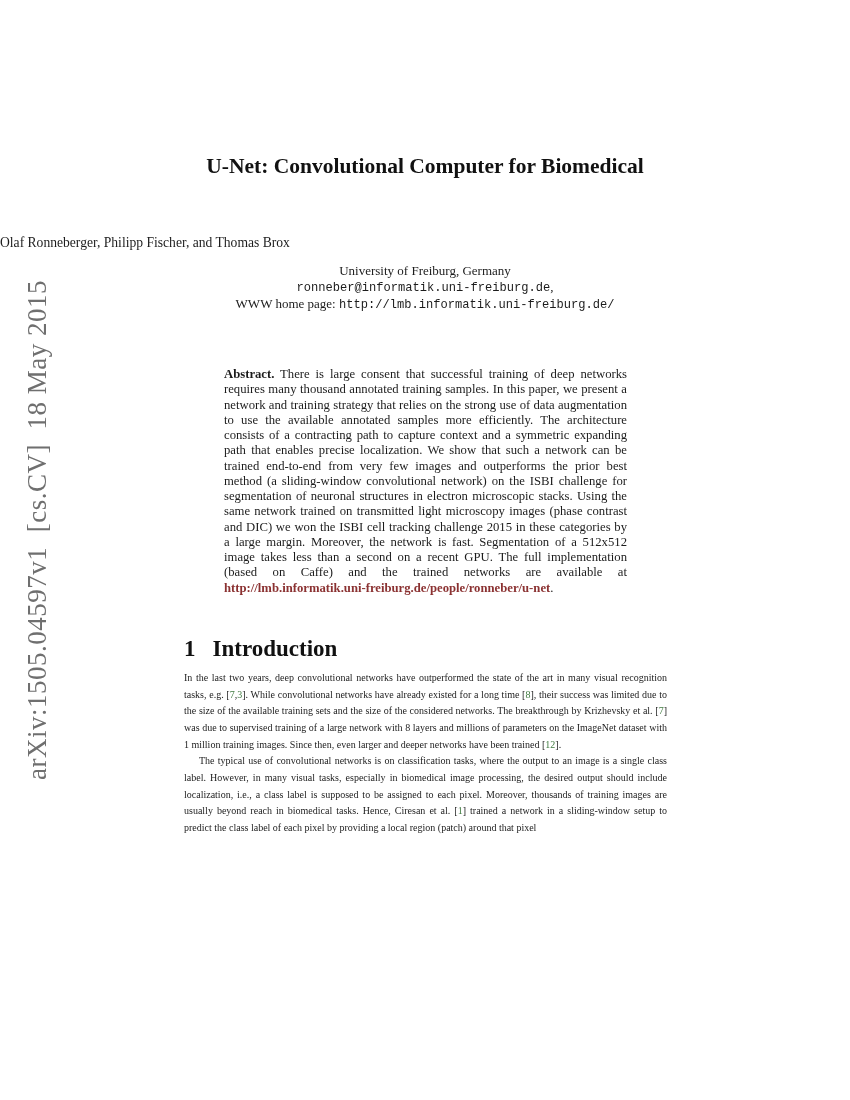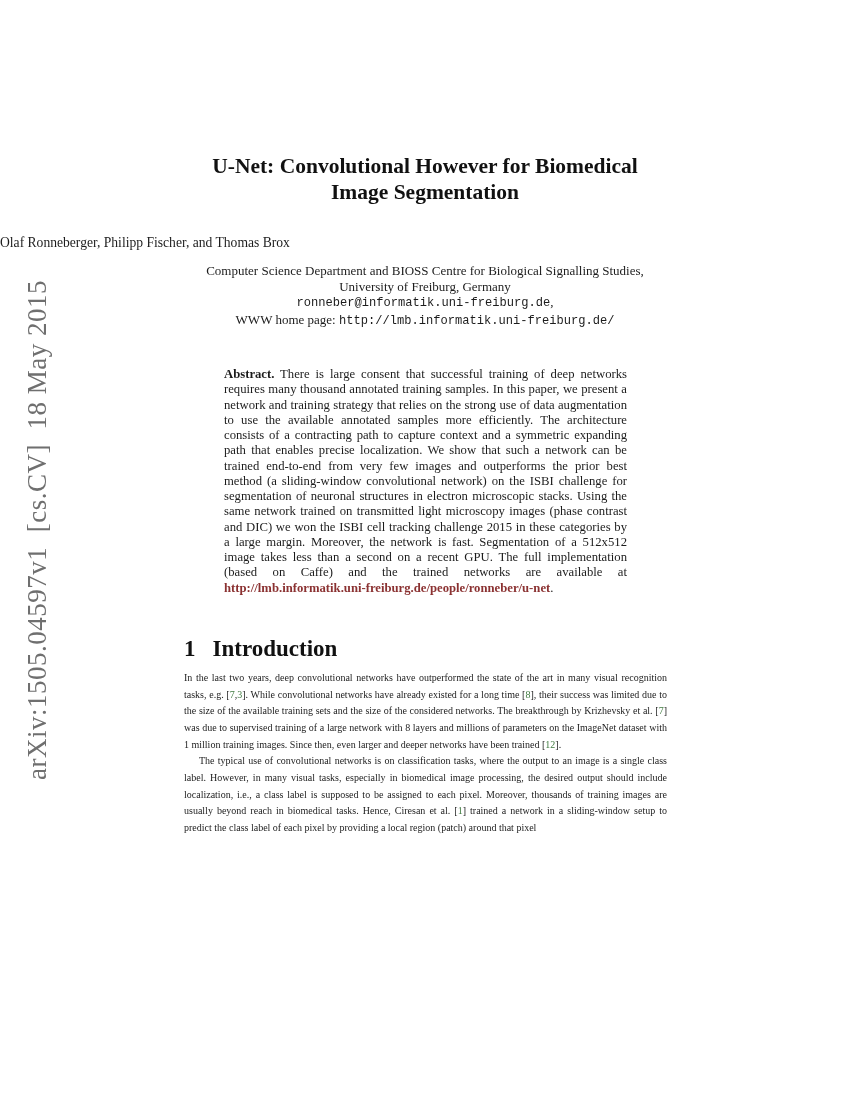--- a/index.html
+++ b/index.html
@@ -98,28 +98,26 @@
   .url  { color: var(--link); font-weight: bold; }
 </style>
 </head>
 <body>
 
 <div class="page">
 
   <div class="watermark">arXiv:1505.04597v1  [cs.CV]  18 May 2015</div>
 
   <div class="title">
-      <div><span>U-Net: Convolutional However for Biomedical</span></div>
-      <div><span>Image Segmentation</span></div>
+      <div><span>U-Net: Convolutional Computer for Biomedical</span></div>
     </div>
 
   <div class="authors">Olaf Ronneberger, Philipp Fischer, and Thomas Brox</div>
 
   <div class="affiliation">
-      <div><span>Computer Science Department and BIOSS Centre for Biological Signalling Studies,</span></div>
       <div><span>University of Freiburg, Germany</span></div>
       <div><span class="tt">ronneber@informatik.uni-freiburg.de</span><span>,</span></div>
       <div><span>WWW home page: </span><span class="tt">http://lmb.informatik.uni-freiburg.de/</span></div>
     </div>
 
   <div class="abstract"><span class="b">Abstract.</span><span> There is large consent that successful training of deep networks requires many thousand annotated training samples. In this paper, we present a network and training strategy that relies on the strong use of data augmentation to use the available annotated samples more efficiently. The architecture consists of a contracting path to capture context and a symmetric expanding path that enables precise localization. We show that such a network can be trained end-to-end from very few images and outperforms the prior best method (a sliding-window convolutional network) on the ISBI challenge for segmentation of neuronal structures in electron microscopic stacks. Using the same network trained on transmitted light microscopy images (phase contrast and DIC) we won the ISBI cell tracking challenge 2015 in these categories by a large margin. Moreover, the network is fast. Segmentation of a 512x512 image takes less than a second on a recent GPU. The full implementation (based on Caffe) and the trained networks are available at </span><span class="url">http://lmb.informatik.uni-freiburg.de/people/ronneber/u-net</span><span>.</span></div>
 
   <div class="heading">
     <span class="secnum">1</span><span class="sectitle">Introduction</span>
   </div>

